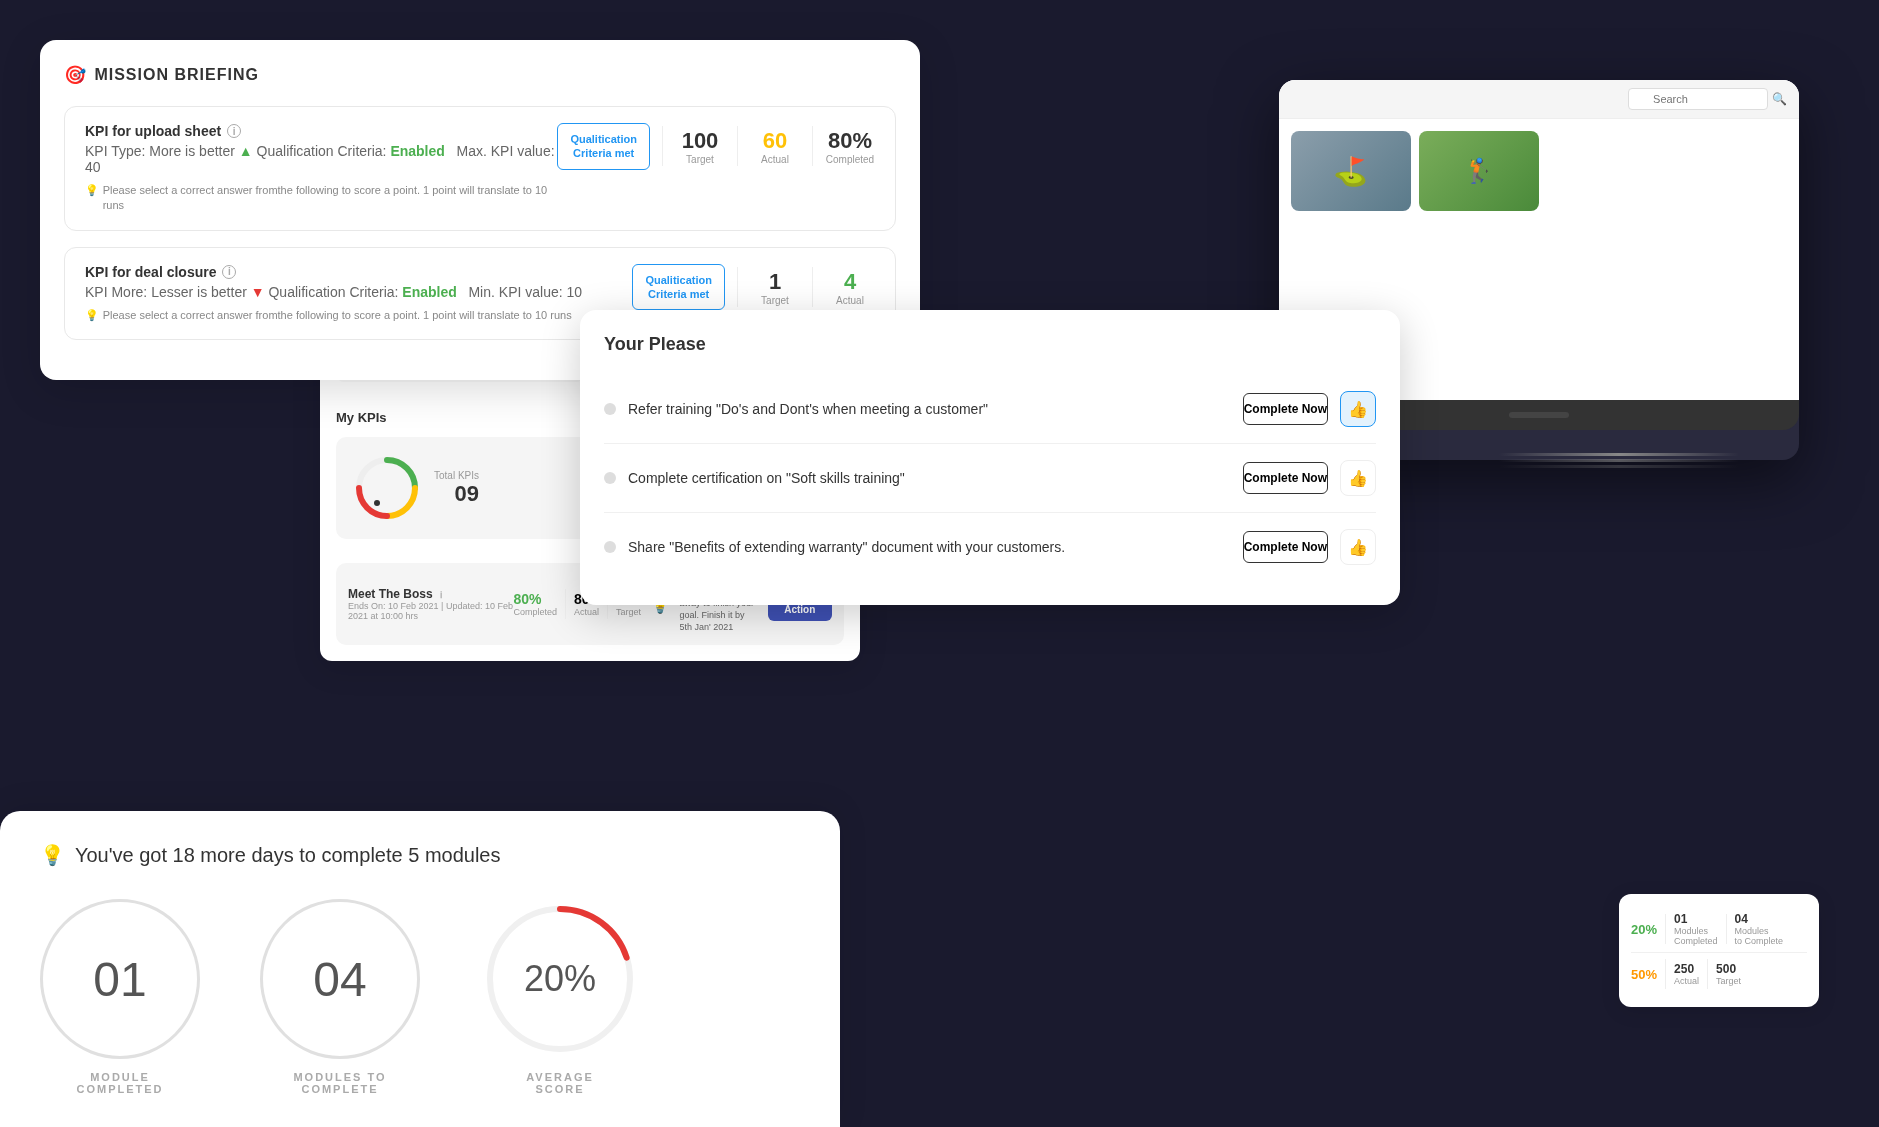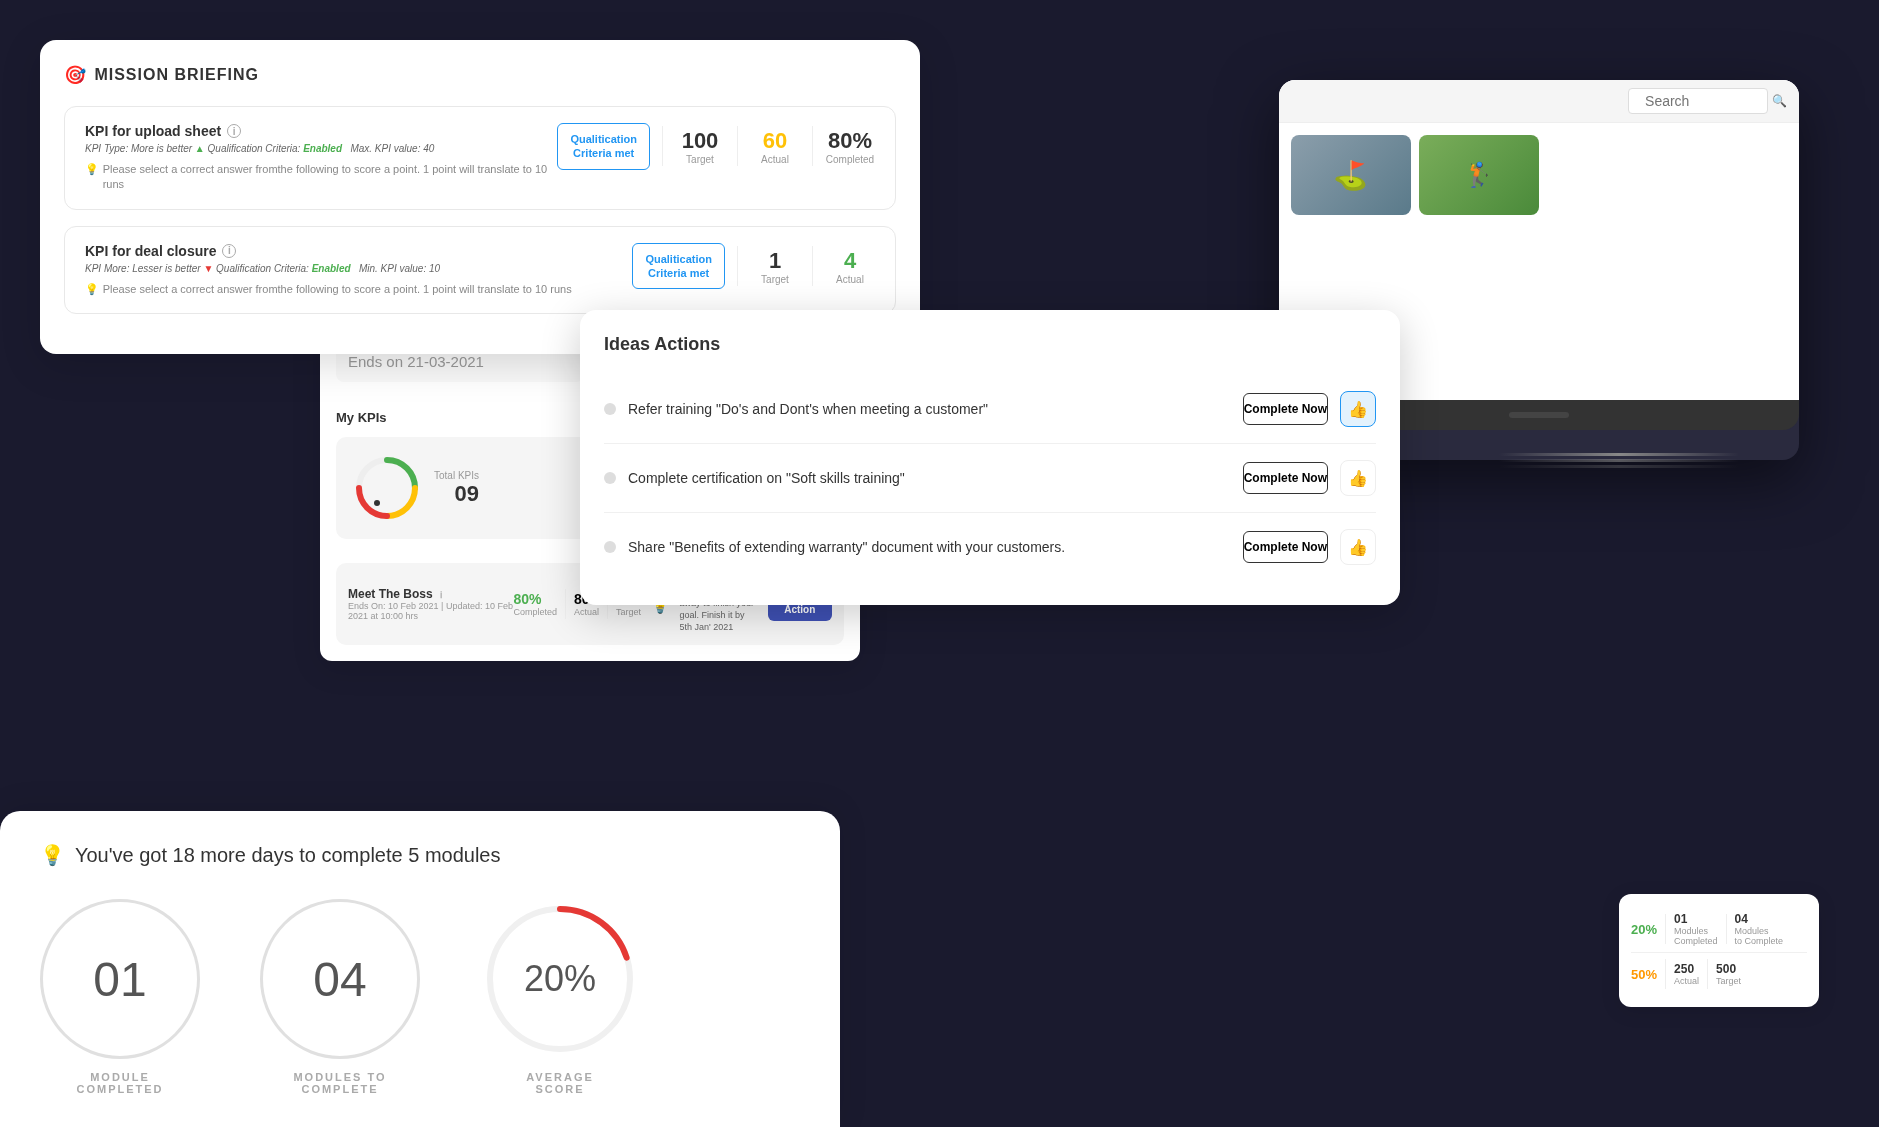--- a/index.html
+++ b/index.html
@@ -54,22 +54,22 @@
       background: #f5f5f5;
       padding: 8px 12px;
       display: flex;
       align-items: center;
       justify-content: flex-end;
       border-bottom: 1px solid #eee;
     }
     .screen-search input {
       border: 1px solid #ddd;
       border-radius: 4px;
-      padding: 4px 16px;
-      font-size: 14px;
+      padding: 4px 24px;
+      font-size: 11px;
       width: 140px;
     }
     .screen-images {
       display: flex;
       gap: 8px;
       padding: 12px;
     }
     .screen-img {
       width: 120px;
       height: 80px;
@@ -155,24 +155,23 @@
       height: 14px;
       border-radius: 50%;
       border: 1px solid #aaa;
       display: inline-flex;
       align-items: center;
       justify-content: center;
       font-size: 10px;
       color: #aaa;
     }
     .kpi-meta {
-      font-size: 10px;
+      font-size: 14px;
       color: #666;
       margin-bottom: 8px;
-      font-style: italic;
     }
     .kpi-meta .enabled { color: #4CAF50; font-weight: 600; }
     .kpi-meta .dot-green { color: #4CAF50; }
     .kpi-note {
       font-size: 11px;
       color: #888;
       display: flex;
       align-items: flex-start;
       gap: 4px;
       line-height: 1.4;
@@ -641,21 +640,21 @@
       </div>
       <div style="font-size:18px;color:#FFC107;">💡</div>
       <div style="font-size:9px;color:#666;max-width:80px;line-height:1.3;">You're Incredible! You're just 10% away to finish your goal. Finish it by 5th Jan' 2021</div>
       <div class="ideas-btn" style="white-space:pre-line;">Ideas For
 Action</div>
     </div>
   </div>
 </div>
 
 <div class="actions-card">
-  <div class="actions-title">Ideas Actions</div>
+  <div class="actions-title">Your Please</div>
 
   <div class="action-row">
     <div class="action-dot"></div>
     <div class="action-text">Refer training "Do's and Dont's when meeting a customer"</div>
     <button class="complete-now-btn">Complete Now</button>
     <div class="like-btn active">👍</div>
   </div>
 
   <div class="action-row">
     <div class="action-dot"></div>

